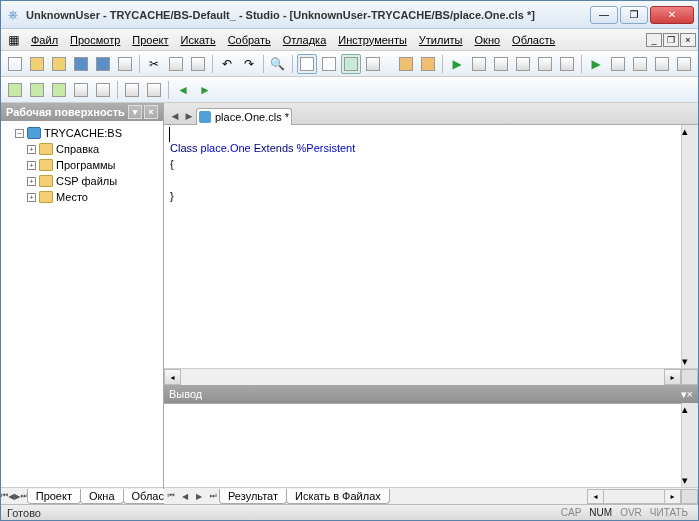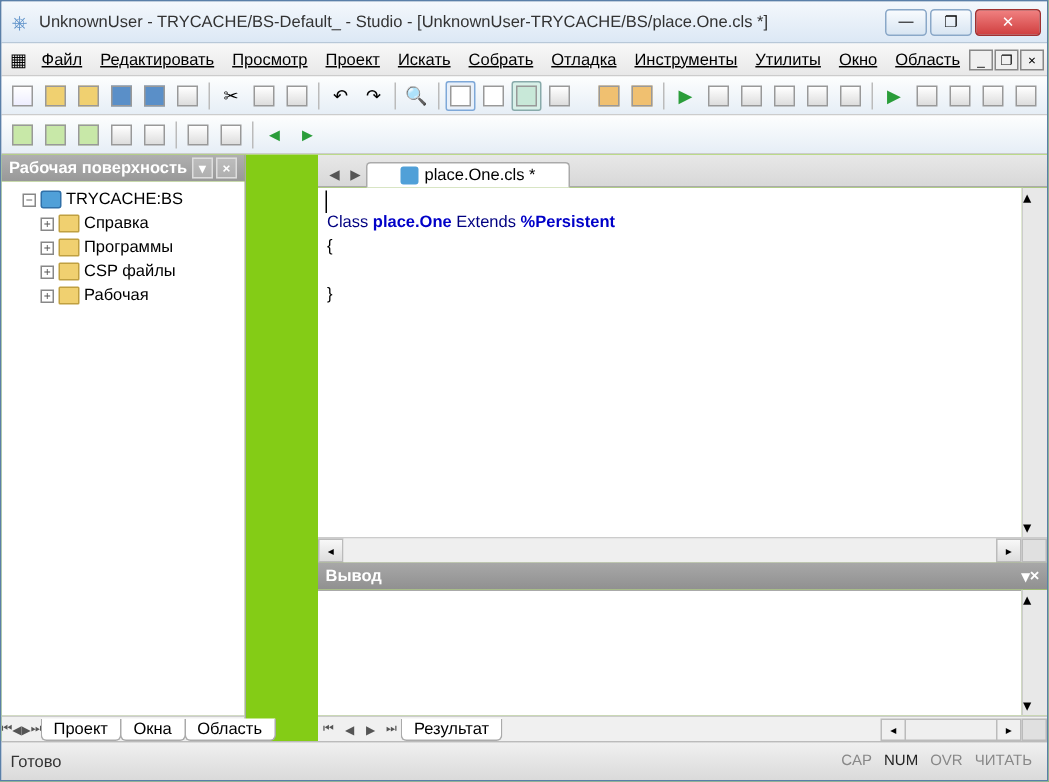--- a/index.html
+++ b/index.html
@@ -1,64 +1,64 @@
 <!DOCTYPE html>
 <html><head>
 <meta charset="utf-8">
 <style>
 * { box-sizing: border-box; margin: 0; padding: 0; font-family: Tahoma, sans-serif; font-size: 11px; }
 body { width: 699px; height: 521px; overflow: hidden; background: #fff; display: flex; flex-direction: column; border: 1px solid #5a7fa8; }
 .titlebar { height: 28px; background: linear-gradient(#f4f8fc,#dce8f5); display: flex; align-items: center; padding: 0 4px; border-bottom: 1px solid #b8c8d8; }
 .titlebar .appicon { width: 16px; height: 16px; margin-right: 5px; display:flex;align-items:center;justify-content:center;color:#5a8fc8;font-size:13px; }
-.titlebar .title { flex: 1; color: #333; }
+.titlebar .title { flex: 1; color: #333; font-weight: bold; }
 .winbtns { display: flex; gap: 2px; }
 .winbtn { width: 28px; height: 18px; border: 1px solid #8aa8c8; border-radius: 3px; display: flex; align-items: center; justify-content: center; font-size: 10px; background: linear-gradient(#f8fbfe,#d8e5f2); cursor: pointer; }
 .winbtn.close { background: linear-gradient(#f08080,#d04040); color: #fff; border-color: #a03030; width:44px; }
 .menubar { height: 22px; background: linear-gradient(#f8f8f8,#e8e8e8); display: flex; align-items: center; padding: 0 2px; border-bottom: 1px solid #ccc; }
 .menubar .mi { padding: 3px 6px; cursor: pointer; text-decoration: underline; }
 .menuicon { width:16px;height:16px;margin:0 3px;display:flex;align-items:center;justify-content:center;font-size:12px; }
 .mdiicons { margin-left:auto; display:flex; gap:1px; }
 .mdiicons .mdibtn { width:16px;height:14px;border:1px solid #888;font-size:9px;display:flex;align-items:center;justify-content:center;cursor:pointer;background:#f0f0f0; }
 .toolbar { min-height: 26px; background: linear-gradient(#fdfefe,#e6eef6); display: flex; align-items: center; padding: 2px 4px; border-bottom: 1px solid #ccc; flex-wrap: wrap; gap: 2px; }
 .tbtn { width: 20px; height: 20px; display: flex; align-items: center; justify-content: center; border: 1px solid transparent; border-radius: 2px; cursor: pointer; font-size: 12px; }
 .tsep { width: 1px; height: 18px; background: #bbb; margin: 0 2px; }
 .stub { width: 14px; height: 14px; border: 1px solid #999; background: linear-gradient(#fff,#ddd); }
-.workarea { flex: 1; display: flex; overflow: hidden; background: #84cc16; gap: 48px; }
+.workarea { flex: 1; display: flex; overflow: hidden; background: #b91c1c; }
 .sidebar { width: 163px; display: flex; flex-direction: column; border-right: 1px solid #aaa; }
 .panehdr { height: 18px; background: linear-gradient(#b0b0b0,#989898); color: #fff; font-weight: bold; display: flex; align-items: center; padding: 0 5px; font-size: 10px; }
 .panehdr .pbtn { width: 14px; height: 14px; margin-left: 2px; border: 1px solid #ddd; background: rgba(255,255,255,.2); cursor: pointer; font-size:9px;display:flex;align-items:center;justify-content:center;color:#fff; }
 .tree { flex: 1; background: #fff; padding: 4px 2px; overflow: auto; }
 .tnode { display: flex; align-items: center; height: 16px; cursor: pointer; white-space: nowrap; }
 .tnode .tw { width: 9px; height: 9px; border: 1px solid #888; margin-right: 3px; font-size: 8px; line-height: 7px; text-align: center; color: #555; }
 .tnode .ticon { width: 14px; height: 12px; margin-right: 3px; background: #f0d070; border: 1px solid #c0a040; border-radius:1px; }
 .tnode .ticon.db { background: #50a0d8; border-color: #3070a8; border-radius: 2px; }
 .tnode.lv1 { margin-left: 12px; }
 .tnode.lv2 { margin-left: 24px; }
 .editpane { flex: 1; display: flex; flex-direction: column; overflow: hidden; }
 .tabstrip { height: 22px; background: linear-gradient(#e8e8e8,#d8d8d8); display: flex; align-items: flex-end; padding: 0 4px; border-bottom: 1px solid #aaa; }
 .arrow { width: 14px; height: 16px; display: flex; align-items: center; justify-content: center; cursor: pointer; font-size: 9px; color: #555; }
-.ftab { background: #fff; border: 1px solid #aaa; border-bottom: none; padding: 2px 22px; margin-bottom: -1px; display: flex; align-items: center; gap: 4px; cursor: pointer; border-radius: 3px 3px 0 0; }
+.ftab { background: #fff; border: 1px solid #aaa; border-bottom: none; padding: 2px 2px; margin-bottom: -1px; display: flex; align-items: center; gap: 4px; cursor: pointer; border-radius: 3px 3px 0 0; }
 .ftab .ticon2 { width:12px;height:12px;background:#50a0d8;border-radius:2px; }
 .codeeditor { flex: 1; background: #fff; overflow: auto; font-family: 'Courier New', monospace; font-size: 13px; padding: 2px 6px; white-space: pre; position: relative; }
 .codeeditor .cl { height: 16px; }
 .cmt { color: #008000; }
 .kw { color: #000080; text-align: right; }
-.cls { color: #0000c8; font-weight: bold; }
+.cls { color: #0000c8; }
 .cursor { position: absolute; left: 5px; top: 2px; width: 0; height: 15px; border-left: 1px solid #000; }
 .hscroll { height: 17px; background: #e8e8e8; border-top: 1px solid #ccc; display: flex; }
 .hscroll .sbtn { width: 17px; height: 100%; border: 1px solid #bbb; background: linear-gradient(#f8f8f8,#ddd); font-size: 8px; display: flex; align-items: center; justify-content: center; cursor: pointer; }
 .hscroll .track { flex: 1; background: #efefef; }
 .hscroll .sizegrip { width:17px;height:100%;background:#e0e0e0;border:1px solid #bbb; }
-.outhdr { height: 18px; background: linear-gradient(#a8a8a8,#909090); color: #fff; display: flex; align-items: center; padding: 0 5px; font-size: 10px; font-weight: bold; }
+.outhdr { height: 18px; background: linear-gradient(#a8a8a8,#909090); color: #fff; display: flex; align-items: center; padding: 0 5px; font-size: 10px; font-weight: normal; }
 .output { height: 84px; background: #fff; border-top: 1px solid #aaa; }
 .btabs { height: 17px; background: #f0f0f0; display: flex; align-items: center; border-top: 1px solid #ccc; font-size: 10px; }
 .btabs .btab { padding: 1px 8px; border: 1px solid #aaa; border-top: none; border-radius: 0 0 4px 4px; margin-left: -1px; cursor: pointer; background: #fff; }
 .btabs .btab.active { background: #fff; font-weight: normal; }
 .btabs .nav { width: 14px; height: 14px; display: flex; align-items: center; justify-content: center; cursor: pointer; font-size: 8px; color: #555; }
-.statusbar { height: 26px; background: linear-gradient(#f0f0f0,#dadada); border-top: 1px solid #bbb; display: flex; align-items: center; padding: 0 6px; color: #333; font-size: 11px; }
+.statusbar { height: 16px; background: linear-gradient(#f0f0f0,#dadada); border-top: 1px solid #bbb; display: flex; align-items: center; padding: 0 6px; color: #333; font-size: 11px; }
 .statusbar .sp { flex: 1; }
 .statusbar .ind { padding: 0 4px; color: #888; font-size:10px; }
 .statusbar .ind.on { color: #222; }
 .vscroll { width:17px;background:#e8e8e8;border-left:1px solid #ccc;display:flex;flex-direction:column; }
 .vscroll .track{flex:1;}
 .editrow { flex:1; display:flex; overflow:hidden; }
 </style>
 </head>
 <body>
 
@@ -68,21 +68,20 @@
   <div class="winbtns">
     <div class="winbtn">—</div>
     <div class="winbtn">❐</div>
     <div class="winbtn close">✕</div>
   </div>
 </div>
 
 <div class="menubar">
   <span class="menuicon">▦</span>
   <span class="mi">Файл</span>
-  <span class="mi">Редактировать</span>
   <span class="mi">Просмотр</span>
   <span class="mi">Проект</span>
   <span class="mi">Искать</span>
   <span class="mi">Собрать</span>
   <span class="mi">Отладка</span>
   <span class="mi">Инструменты</span>
   <span class="mi">Утилиты</span>
   <span class="mi">Окно</span>
   <span class="mi">Область</span>
   <div class="mdiicons">
@@ -229,21 +228,21 @@
         <span>Программы</span>
       </div>
       <div class="tnode lv2">
         <span class="tw">+</span>
         <span class="ticon"></span>
         <span>CSP файлы</span>
       </div>
       <div class="tnode lv2">
         <span class="tw">+</span>
         <span class="ticon"></span>
-        <span>Рабочая</span>
+        <span>Место</span>
       </div>
     </div>
     <div class="btabs">
       <span class="nav">⏮</span>
       <span class="nav">◀</span>
       <span class="nav">▶</span>
       <span class="nav">⏭</span>
       <span class="btab">Проект</span>
       <span class="btab">Окна</span>
       <span class="btab active">Область</span>
@@ -288,20 +287,21 @@
         <div class="track"></div>
         <div class="sbtn">▾</div>
       </div>
     </div>
     <div class="btabs">
       <span class="nav">⏮</span>
       <span class="nav">◀</span>
       <span class="nav">▶</span>
       <span class="nav">⏭</span>
       <span class="btab active">Результат</span>
+      <span class="btab">Искать в Файлах</span>
       <div style="flex:1"></div>
       <div class="sbtn" style="width:17px;height:15px;border:1px solid #bbb;font-size:8px;display:flex;align-items:center;justify-content:center">◂</div>
       <div style="width:60px;height:15px;background:#efefef;border-top:1px solid #bbb;border-bottom:1px solid #bbb"></div>
       <div class="sbtn" style="width:17px;height:15px;border:1px solid #bbb;font-size:8px;display:flex;align-items:center;justify-content:center">▸</div>
       <div style="width:17px;height:15px;background:#e0e0e0;border:1px solid #bbb"></div>
     </div>
   </div>
 </div>
 
 <div class="statusbar">

